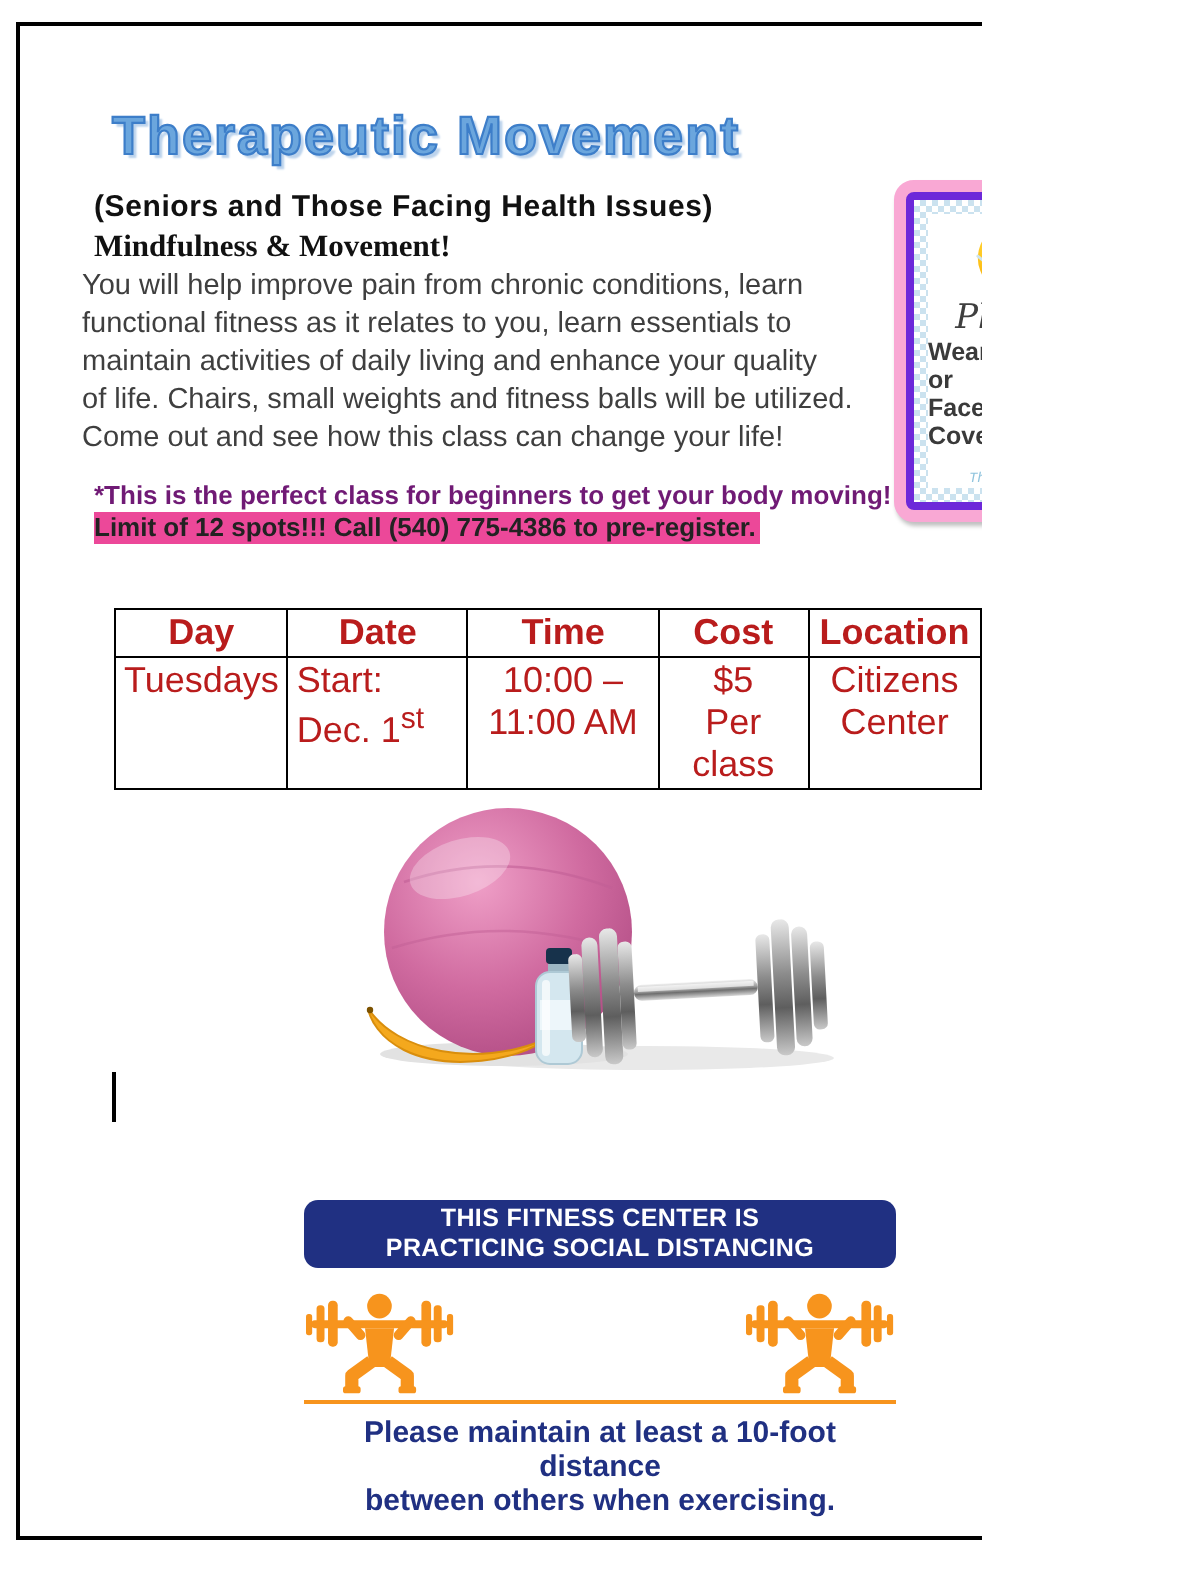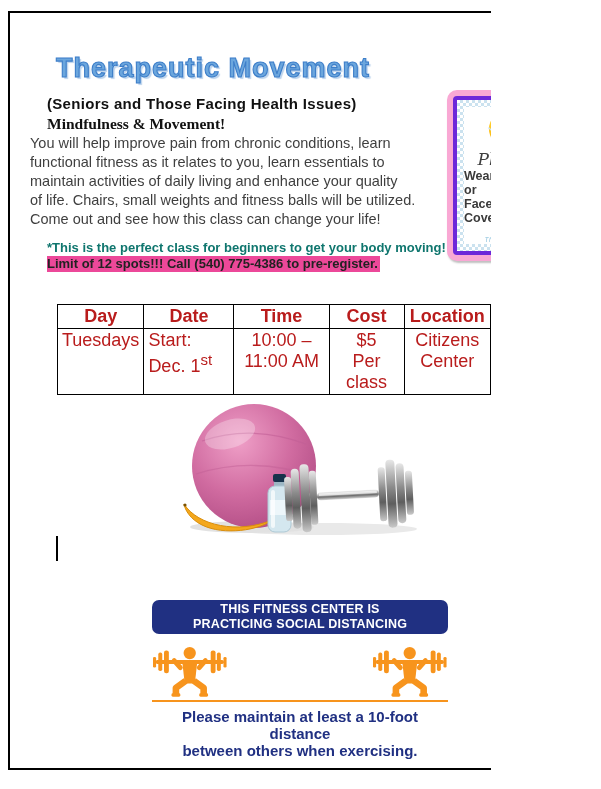--- a/index.html
+++ b/index.html
@@ -9,23 +9,23 @@
                border:2px solid #000;box-sizing:border-box;background:#fff;}
 
   
   .doc-title{position:absolute;left:56px;top:53px;font-size:27px;font-weight:bold;
              letter-spacing:1px;color:#6ba6dd;-webkit-text-stroke:1.1px #3d7ec9;
              text-shadow:2px 2px 1px #bcd3ec;}
   .doc-subtitle{position:absolute;left:47px;top:95px;font-size:15px;font-weight:bold;
                 color:#111;letter-spacing:.3px;}
   .doc-tagline{position:absolute;left:47px;top:115px;font-family:"Liberation Serif",serif;
                font-size:15.5px;font-weight:bold;color:#111;}
-  .doc-body{position:absolute;left:30px;top:134px;width:430px;font-size:14.5px;
+  .doc-body{position:absolute;left:41px;top:134px;width:430px;font-size:14.5px;
             line-height:19px;color:#3f3f3f;}
-  .doc-note{position:absolute;left:47px;top:240px;font-size:13px;font-weight:bold;color:#0f766e;}
+  .doc-note{position:absolute;left:47px;top:240px;font-size:13px;font-weight:bold;color:#701a75;}
   .doc-highlight{position:absolute;left:47px;top:256px;font-size:13px;font-weight:bold;
                  color:#222;background:#ec4899;padding:0 2px 1px 0;}
 
   
   .mask-sign{position:absolute;left:447px;top:90px;width:117px;height:171px;
              border:6px solid #f9a8d4;border-radius:10px;background:#6d28d9;
              box-sizing:border-box;padding:4px;box-shadow:1px 2px 2px rgba(0,0,0,.25);}
   .mask-checker{width:100%;height:100%;box-sizing:border-box;padding:7px;
       background-image:repeating-conic-gradient(#cbe2ef 0% 25%, #ffffff 0% 50%);
       background-size:6px 6px;}

